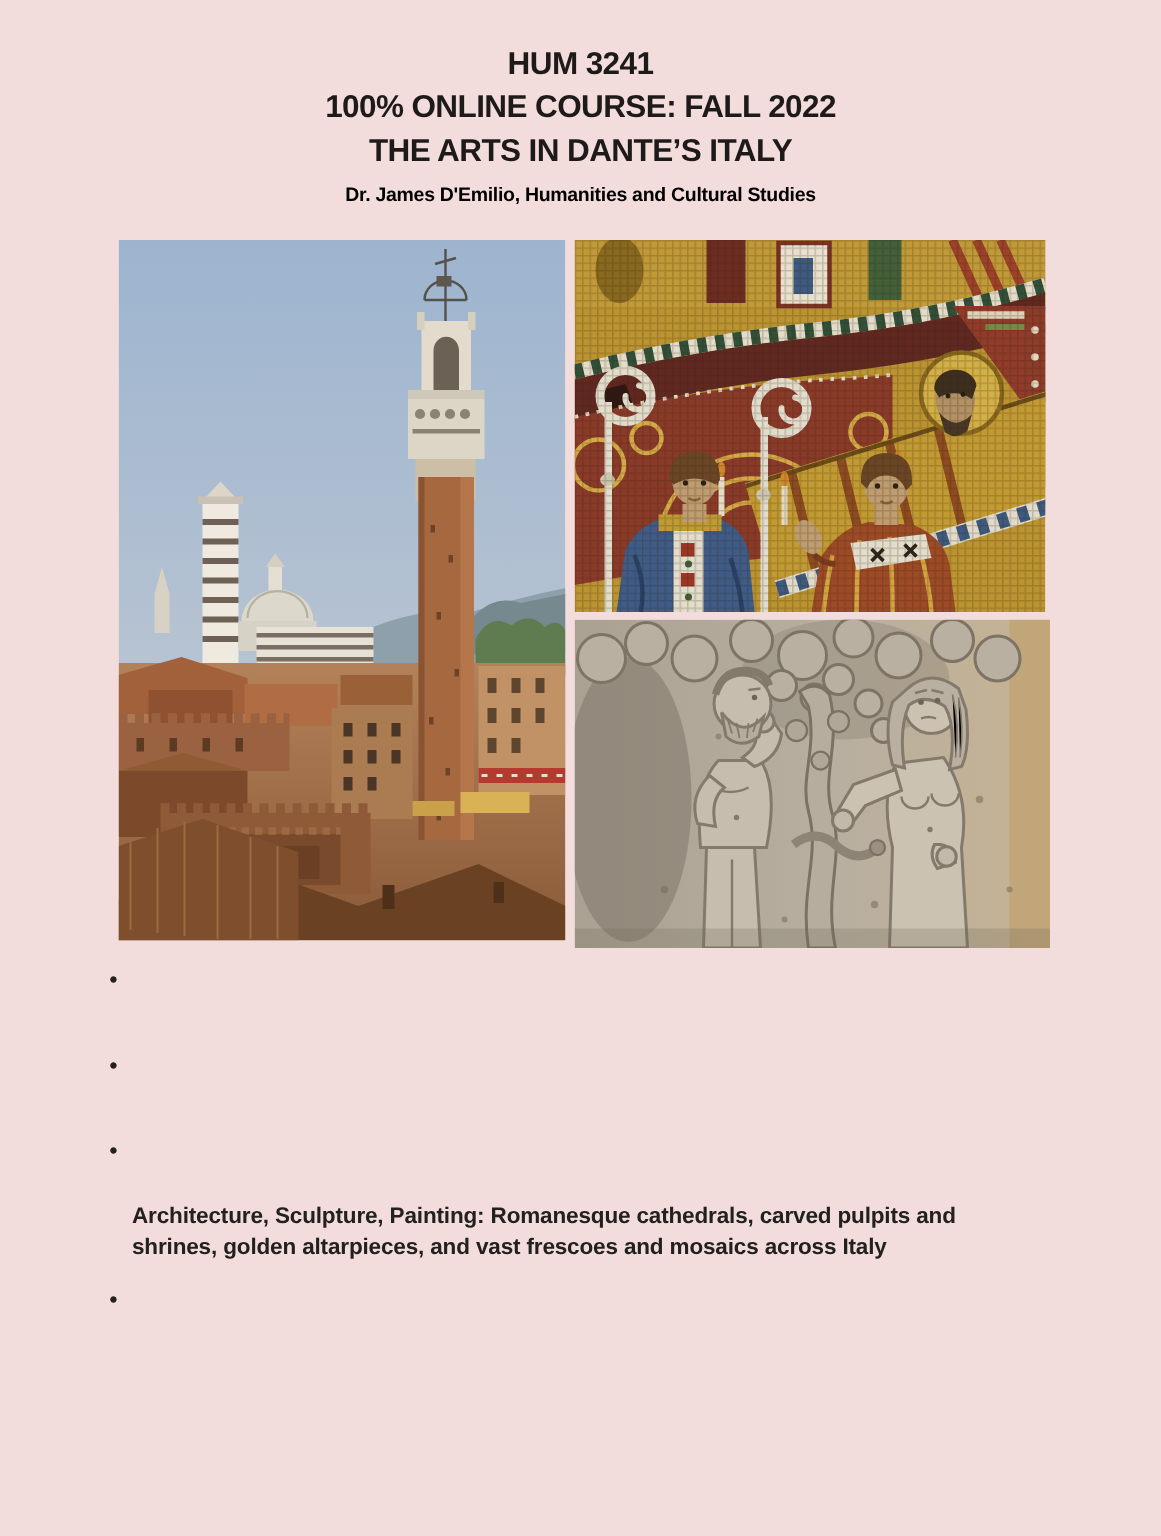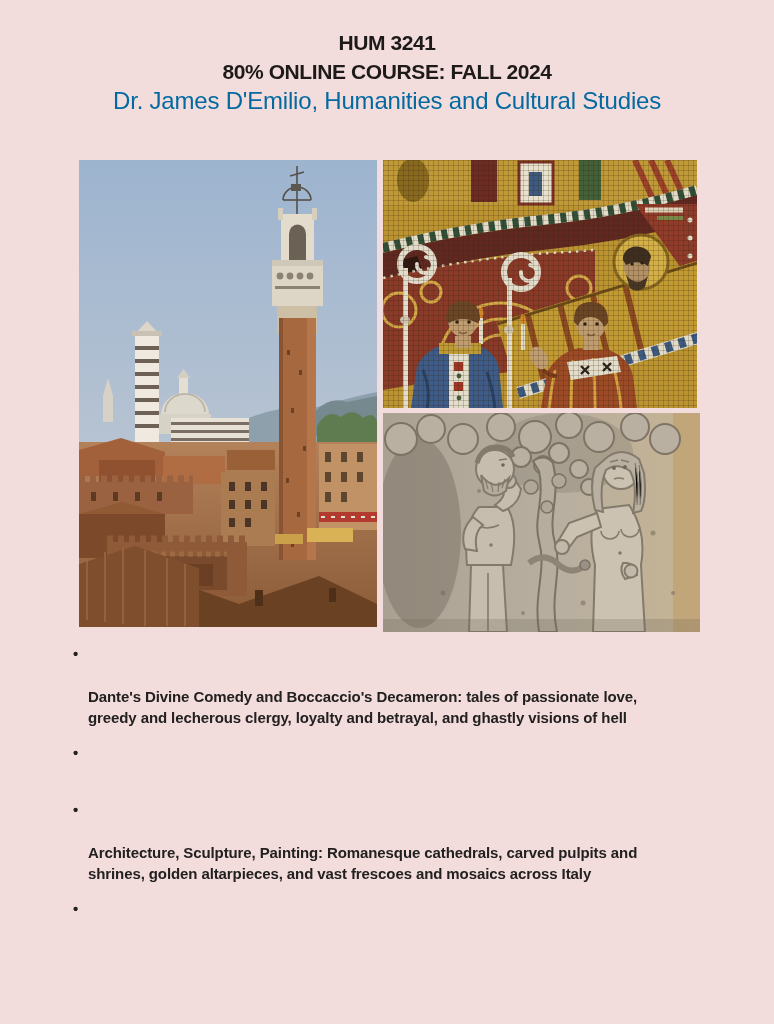--- a/index.html
+++ b/index.html
@@ -11,22 +11,22 @@
     overflow:hidden;
   }
   .page{position:relative;width:774px;height:844px;background:#f2dddc;}
   
   .title-block{position:absolute;top:28px;left:0;right:0;text-align:center;}
   .title-line{
     font-weight:bold;font-size:21px;line-height:29px;
     letter-spacing:-0.4px;color:#1e1a19;
   }
   .subtitle-line{
-    font-weight:normal;font-size:24px;line-height:30px;
-    letter-spacing:-0.2px;color:#0369a1;
+    font-weight:bold;font-size:13px;line-height:30px;
+    letter-spacing:-0.2px;color:#000000;
   }
   
   .photo{position:absolute;overflow:hidden;}
   .photo svg{display:block;width:100%;height:100%;}
   .photo-siena{left:79px;top:160px;width:298px;height:467px;}
   .photo-mosaic{left:383px;top:160px;width:314px;height:248px;}
   .photo-sculpture{left:383px;top:413px;width:317px;height:219px;}
   
   .body-text{position:absolute;left:72px;top:644px;width:668px;
     font-weight:bold;font-size:15px;line-height:21px;letter-spacing:-0.1px;color:#232020;}
@@ -39,21 +39,22 @@
     position:absolute;left:1px;top:-1px;font-size:15px;
   }
 </style>
 </head>
 <body>
 
 <div class="page">
 
   <div class="title-block">
     <div class="title-line">HUM 3241</div>
-    <div class="title-line">80% ONLINE COURSE: FALL 2024</div>
+    <div class="title-line">100% ONLINE COURSE: FALL 2022</div>
+    <div class="title-line">THE ARTS IN DANTE’S ITALY</div>
     <div class="subtitle-line">Dr. James D'Emilio, Humanities and Cultural Studies</div>
   </div>
 
   <div class="photo photo-siena">
     <svg viewBox="0 0 298 467" preserveAspectRatio="none">
       <defs>
         <linearGradient id="sky" x1="0" y1="0" x2="0" y2="1">
           <stop offset="0" stop-color="#9db4cf"></stop>
           <stop offset="0.65" stop-color="#b8c4d2"></stop>
           <stop offset="1" stop-color="#cdd2d6"></stop>
@@ -425,22 +426,20 @@
           <circle cx="290" cy="180" r="2"></circle>
       </g>
       <rect y="206" width="317" height="13" fill="#6f6759" opacity="0.25"></rect>
     </svg>
   </div>
 
   <div class="body-text">
     <ul class="topics">
       <li>
         <span class="dot">•</span>
-        <span>Dante's Divine Comedy and Boccaccio's Decameron: tales of passionate love,
-greedy and lecherous clergy, loyalty and betrayal, and ghastly visions of hell</span>
       </li>
       <li>
         <span class="dot">•</span>
       </li>
       <li>
         <span class="dot">•</span>
         <span>Architecture, Sculpture, Painting: Romanesque cathedrals, carved pulpits and
 shrines, golden altarpieces, and vast frescoes and mosaics across Italy</span>
       </li>
       <li>

